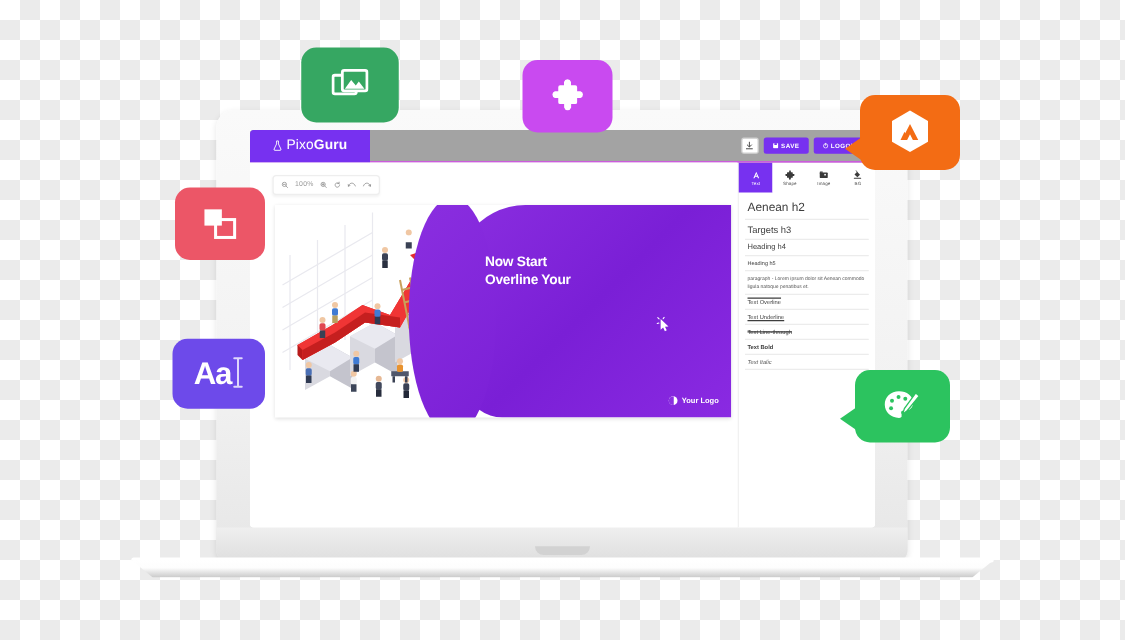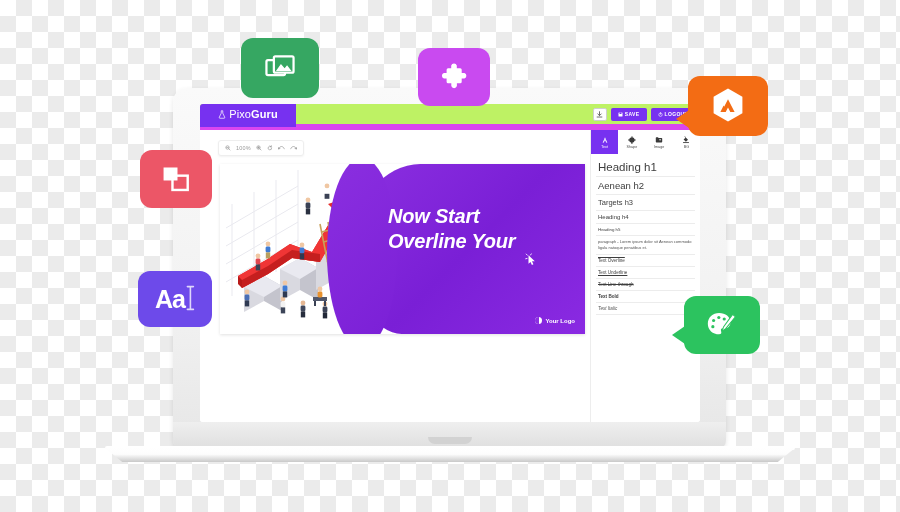--- a/index.html
+++ b/index.html
@@ -51,21 +51,21 @@
   }
   .base-lip {
     position:absolute; left:105px; top:446px; width:690px; height:4px;
     background:#ffffff; border-radius:2px;
   }
 
   
   #app { position:absolute; inset:0; background:#fff; display:flex; flex-direction:column; }
 
   .topbar {
-    height:26px; background:#bef264; border-bottom:6px solid #d946ef;
+    height:26px; background:#a3a3a3; border-bottom:1px solid #d946ef;
     display:flex; align-items:center; position:relative; flex:0 0 auto;
   }
   .brand {
     width:96px; height:26px; background:#7731f0;
     display:flex; align-items:center; justify-content:center; gap:2px;
     color:#fff; letter-spacing:.1px;
   }
   .brand-mark { width:8px; height:9px; margin-right:1px; opacity:.95; }
   .brand-text { font-size:11px; line-height:1; }
   .brand-text b { font-weight:bold; }
@@ -105,23 +105,22 @@
     background: linear-gradient(135deg,#8b2fe0 0%, #7a1fd6 50%, #8a2ae2 100%);
     border-radius: 58% 0 0 42% / 100% 0 0 100%;
   }
   .slide-purple::before{
     content:""; position:absolute; left:-26px; top:-6px; width:70px; height:112%;
     background: linear-gradient(135deg,#8b2fe0,#7a1fd6);
     border-radius:50%/50%;
   }
   .slide-head {
     position:absolute; left:168px; top:40px; width:180px;
-    color:#ffffff; font-size:20px; font-weight:bold; line-height:1.24;
+    color:#ffffff; font-size:11px; font-weight:bold; line-height:1.24;
     letter-spacing:-.2px;
-    font-style:italic;
   }
   .slide-head .yellow { color:#ffd43b; display:block; }
   .cursor-ic { position:absolute; left:305px; top:89px; width:14px; height:14px; }
   .logo-chip {
     position:absolute; right:10px; bottom:10px; display:flex; align-items:center; gap:3px;
     color:#fff; font-size:6px; font-weight:bold;
   }
   .logo-chip .dot {
     width:7px; height:7px; border-radius:50%; background:#fff; position:relative; overflow:hidden;
   }
@@ -441,21 +440,20 @@
               <svg width="8" height="8" viewBox="0 0 12 12">
                   <path d="M2.4 5.4 5.6 2.2 9 5.6 5.8 8.8z" fill="#3a3a3a"></path>
                   <path d="M2.2 9.8h7.6" stroke="#3a3a3a" stroke-width="1.3" stroke-linecap="round"></path>
                   <path d="M5.6 2.2 4.2 0.9" stroke="#3a3a3a" stroke-width="1" stroke-linecap="round"></path>
                 </svg>
               <span class="tl">BG</span>
             </div>
           </div>
 
           <div class="style-list">
-            <div class="style-item h1">Heading h1</div>
             <div class="style-item h2">Aenean h2</div>
             <div class="style-item h3">Targets h3</div>
             <div class="style-item h4">Heading h4</div>
             <div class="style-item h5">Heading h5</div>
             <div class="style-item para">paragraph - Lorem ipsum dolor sit Aenean commodo ligula natoque penatibus et.</div>
             <div class="style-item small ovl">Text Overline</div>
             <div class="style-item small und">Text Underline</div>
             <div class="style-item small lth">Text Line-through</div>
             <div class="style-item small bold">Text Bold</div>
             <div class="style-item small ital">Text Italic</div>

